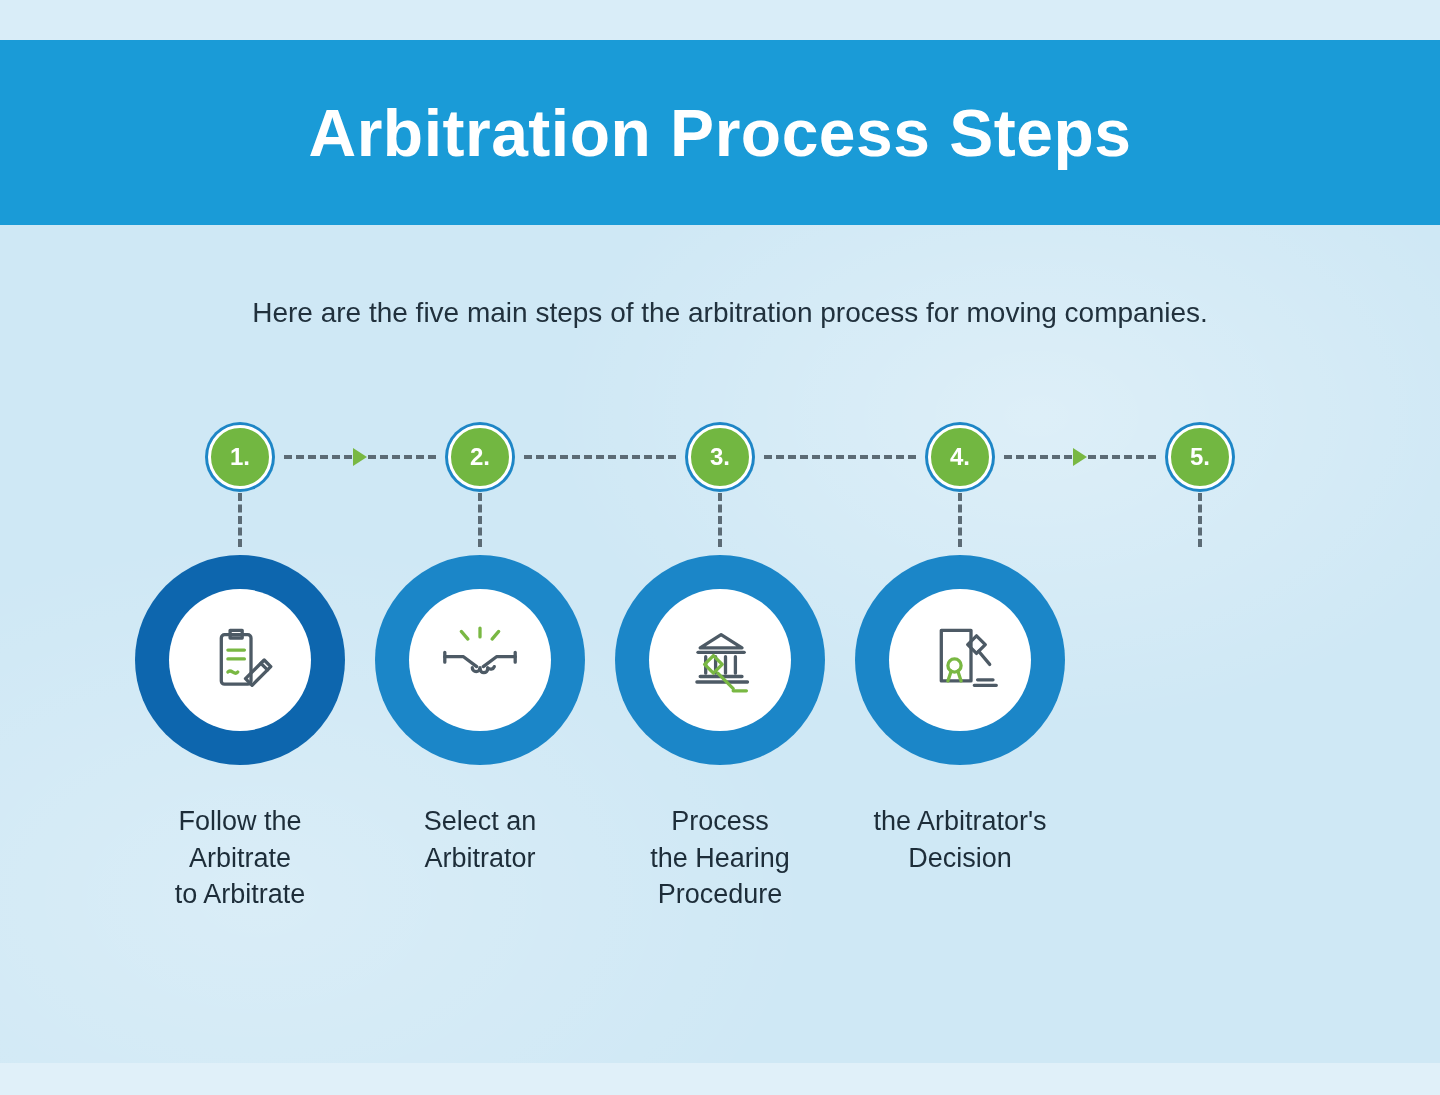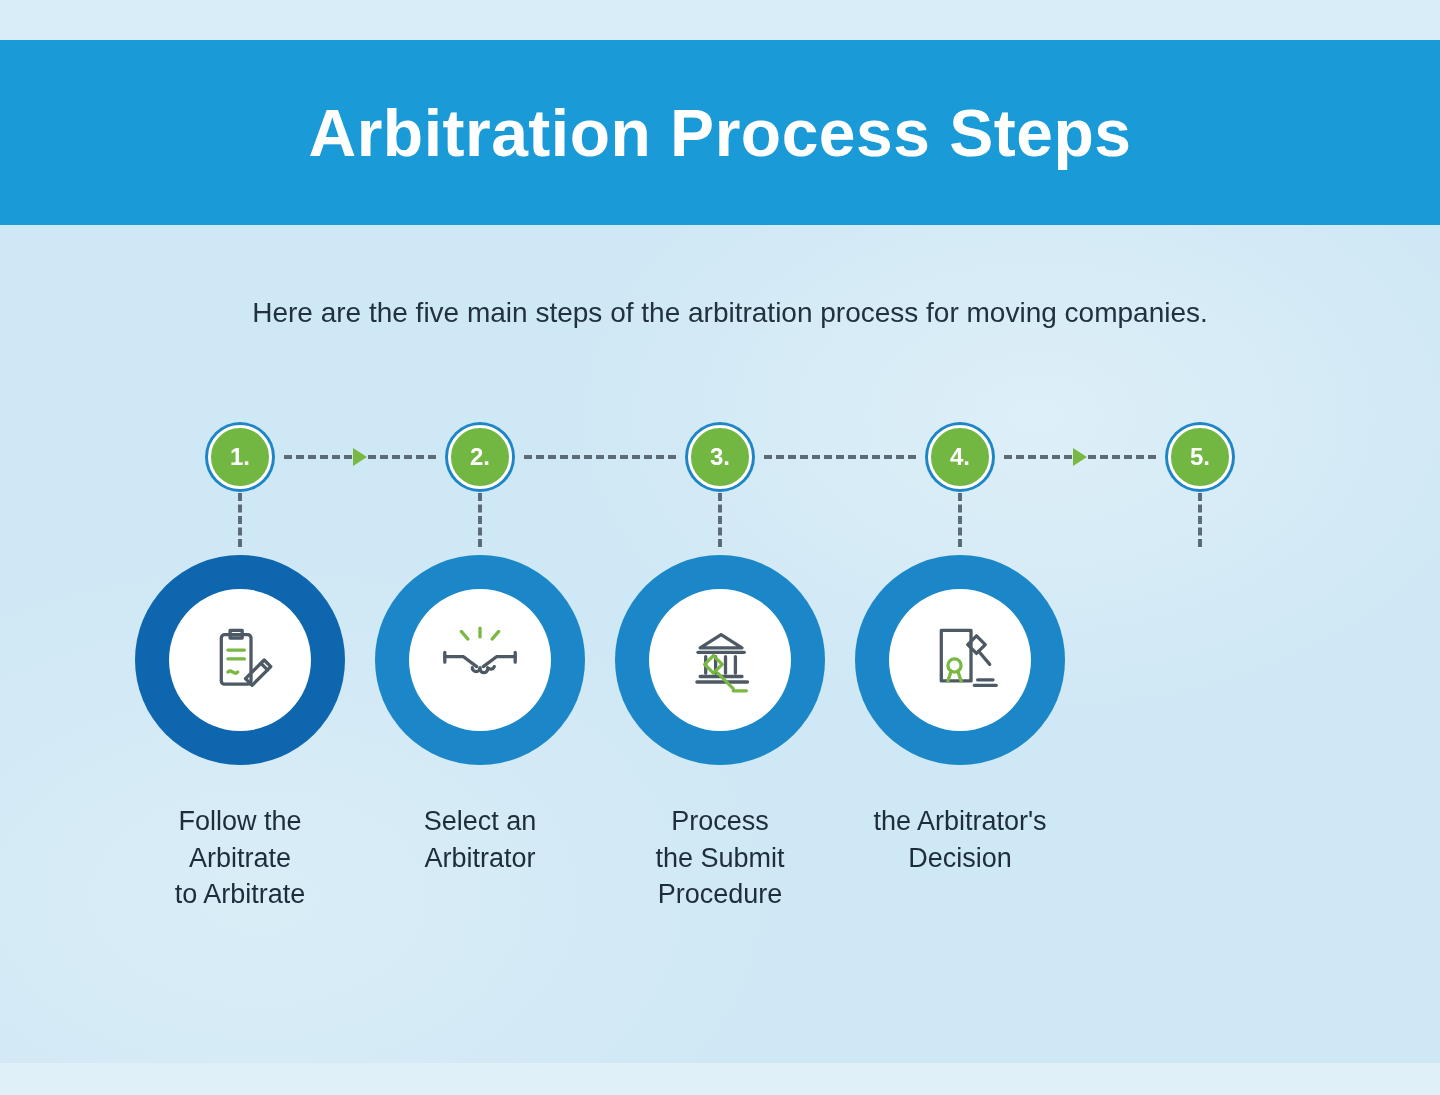--- a/index.html
+++ b/index.html
@@ -138,21 +138,21 @@
               <path class="g" d="M27 37 v15 M36 37 v15 M45 37 v15 M54 37 v15"></path>
               <path class="g" d="M22 55 h38 M19 60 h46"></path>
               <path class="n" d="M26 44 l8 -8 8 8 -8 8 Z"></path>
               <path class="n" d="M38 52 L52 66"></path>
               <path class="n" d="M52 68 h12"></path>
             </svg>
           </div>
         </div>
         <div class="caption">
           <div><span>Process</span></div>
-          <div><span>the </span><span class="b">Submit</span></div>
+          <div><span>the </span><span class="b">Hearing</span></div>
           <div><span class="b">Procedure</span></div>
         </div>
       </div>
 
       <div class="step">
         <div class="big" style="background-color: rgb(27, 134, 200);">
           <div class="big-inner">
             <svg class="icon" viewBox="0 0 80 80">
               <path class="g" d="M23 13 h27 v46 h-27 z"></path>
               <circle class="n" cx="35" cy="45" r="6"></circle>

